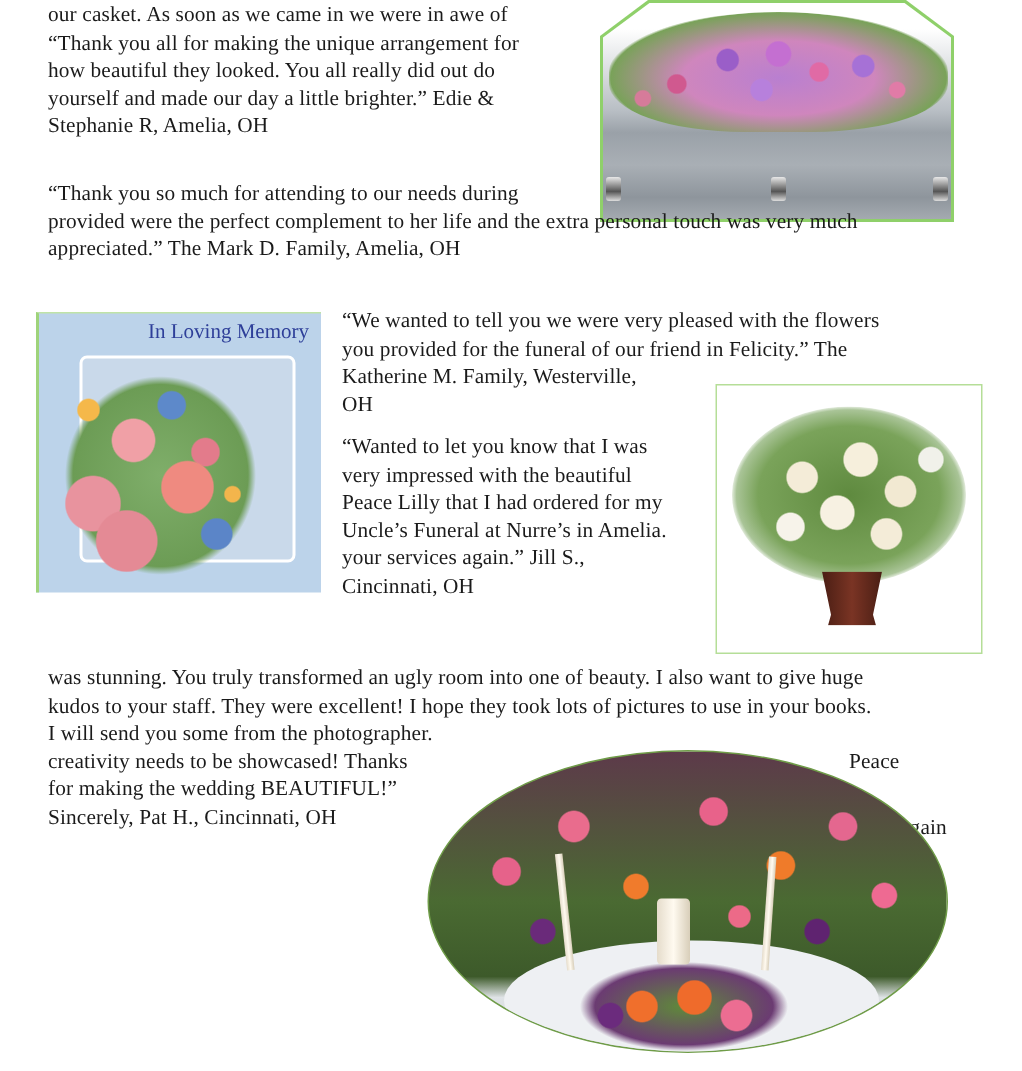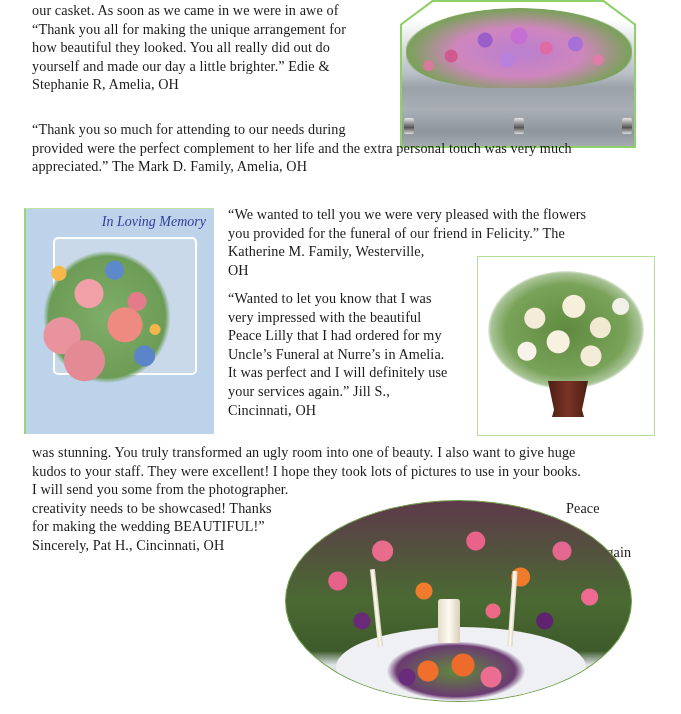--- a/index.html
+++ b/index.html
@@ -22,22 +22,22 @@
               radial-gradient(circle at 50% 35%, #c46fd1 0 8px, transparent 9px),
               radial-gradient(circle at 62% 50%, #e06aa5 0 6px, transparent 7px),
               radial-gradient(circle at 75% 45%, #a671d6 0 7px, transparent 8px),
               radial-gradient(circle at 45% 65%, #b780dc 0 7px, transparent 8px),
               radial-gradient(circle at 85% 65%, #e17ba7 0 5px, transparent 6px),
               radial-gradient(circle at 10% 72%, #d67b9a 0 5px, transparent 6px),
               radial-gradient(ellipse at 50% 55%, #b97fd0 0%, #cf86bd 40%, #79a259 70%, transparent 72%); }
   .handle { position: absolute; width: 10px; height: 16px; background: linear-gradient(#e8e8e8, #555 60%, #ddd); border-radius: 2px; top: 116px; }
 
   
-  .memory { position: absolute; left: 24px; top: 208px; width: 190px; height: 226px;
-            background: #bcd3ea; border-left: 2px solid #9fd37a; border-top: 1px solid #bfe3a7; box-sizing: border-box; font-style: italic; }
+  .memory { position: absolute; left: 24px; top: 208px; width: 190px; height: 187px;
+            background: #bcd3ea; border-left: 2px solid #9fd37a; border-top: 1px solid #bfe3a7; box-sizing: border-box; }
   .memory-title { position: absolute; right: 8px; top: 5px; font-size: 14px; color: #2e3f99; white-space: nowrap; }
   .memory-frame { position: absolute; left: 27px; top: 28px; width: 140px; height: 134px; border: 2px solid #ffffff; border-radius: 5px;
             background: #c9d9ea; }
   .memory-flowers { position: absolute; left: 6px; top: 30px; width: 150px; height: 156px;
             background:
               radial-gradient(circle at 35% 78%, #e48a95 0 20px, transparent 21px),
               radial-gradient(circle at 20% 62%, #e8939e 0 18px, transparent 19px),
               radial-gradient(circle at 62% 55%, #ef8a80 0 17px, transparent 18px),
               radial-gradient(circle at 38% 35%, #f0a0a6 0 14px, transparent 15px),
               radial-gradient(circle at 75% 75%, #5b85c8 0 10px, transparent 11px),
@@ -125,21 +125,20 @@
   <span class="line">you provided for the funeral of our friend in Felicity.”  The</span>
   <span class="line">Katherine M. Family, Westerville,</span>
   <span class="line">OH</span>
 </div>
 
 <div class="txt" style="left:228px; top:289px;">
   <span class="line">“Wanted to let you know that I was</span>
   <span class="line">very impressed with the beautiful</span>
   <span class="line">Peace Lilly that I had ordered for my</span>
   <span class="line">Uncle’s Funeral at Nurre’s in Amelia.</span>
-  <span class="line">It was perfect and I will definitely use</span>
   <span class="line">your services again.”  Jill S.,</span>
   <span class="line">Cincinnati, OH</span>
 </div>
 
 <div class="lily">
   <div class="lily-bouquet"></div>
   <div class="lily-vase"></div>
 </div>
 
 <div class="txt" style="left:32px; top:443px;">

